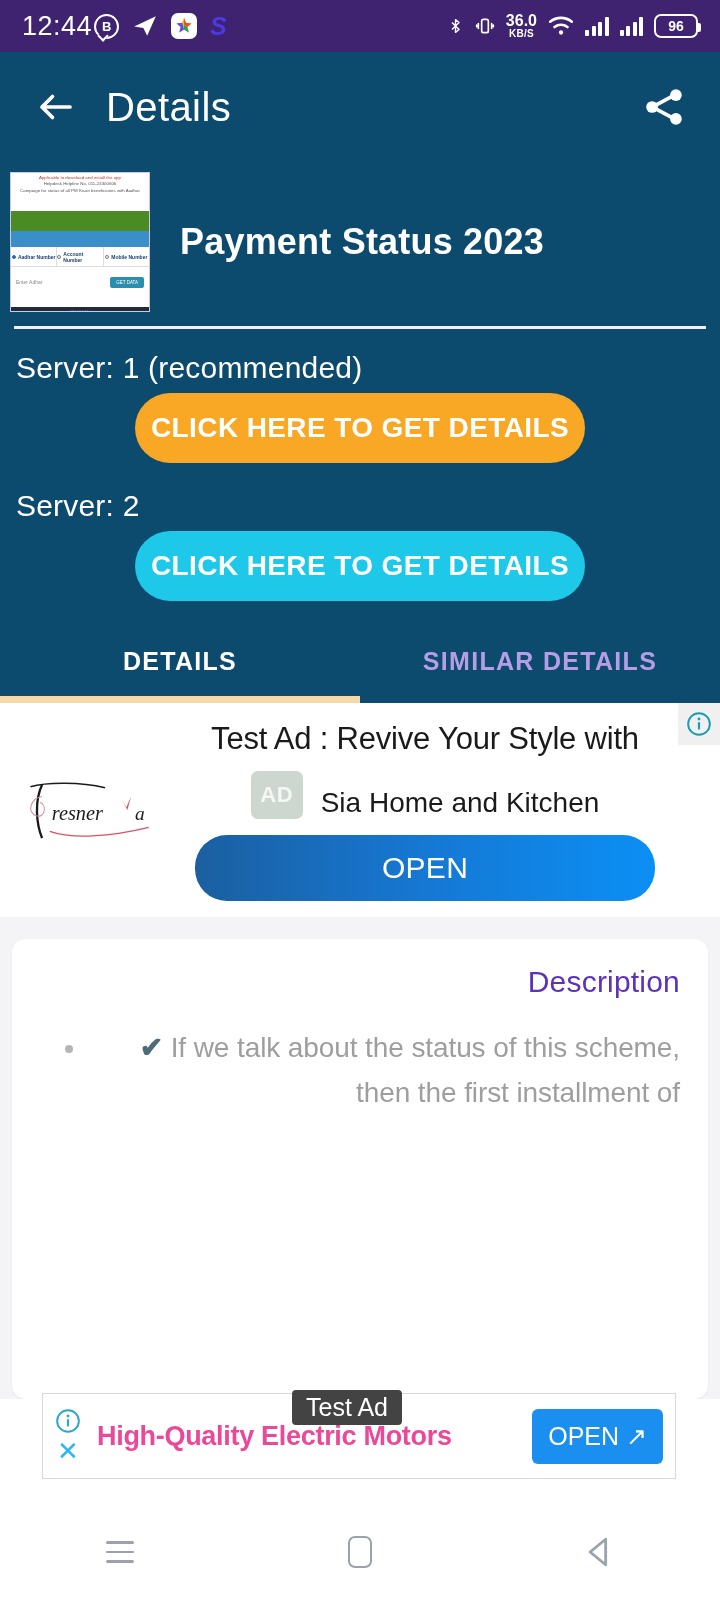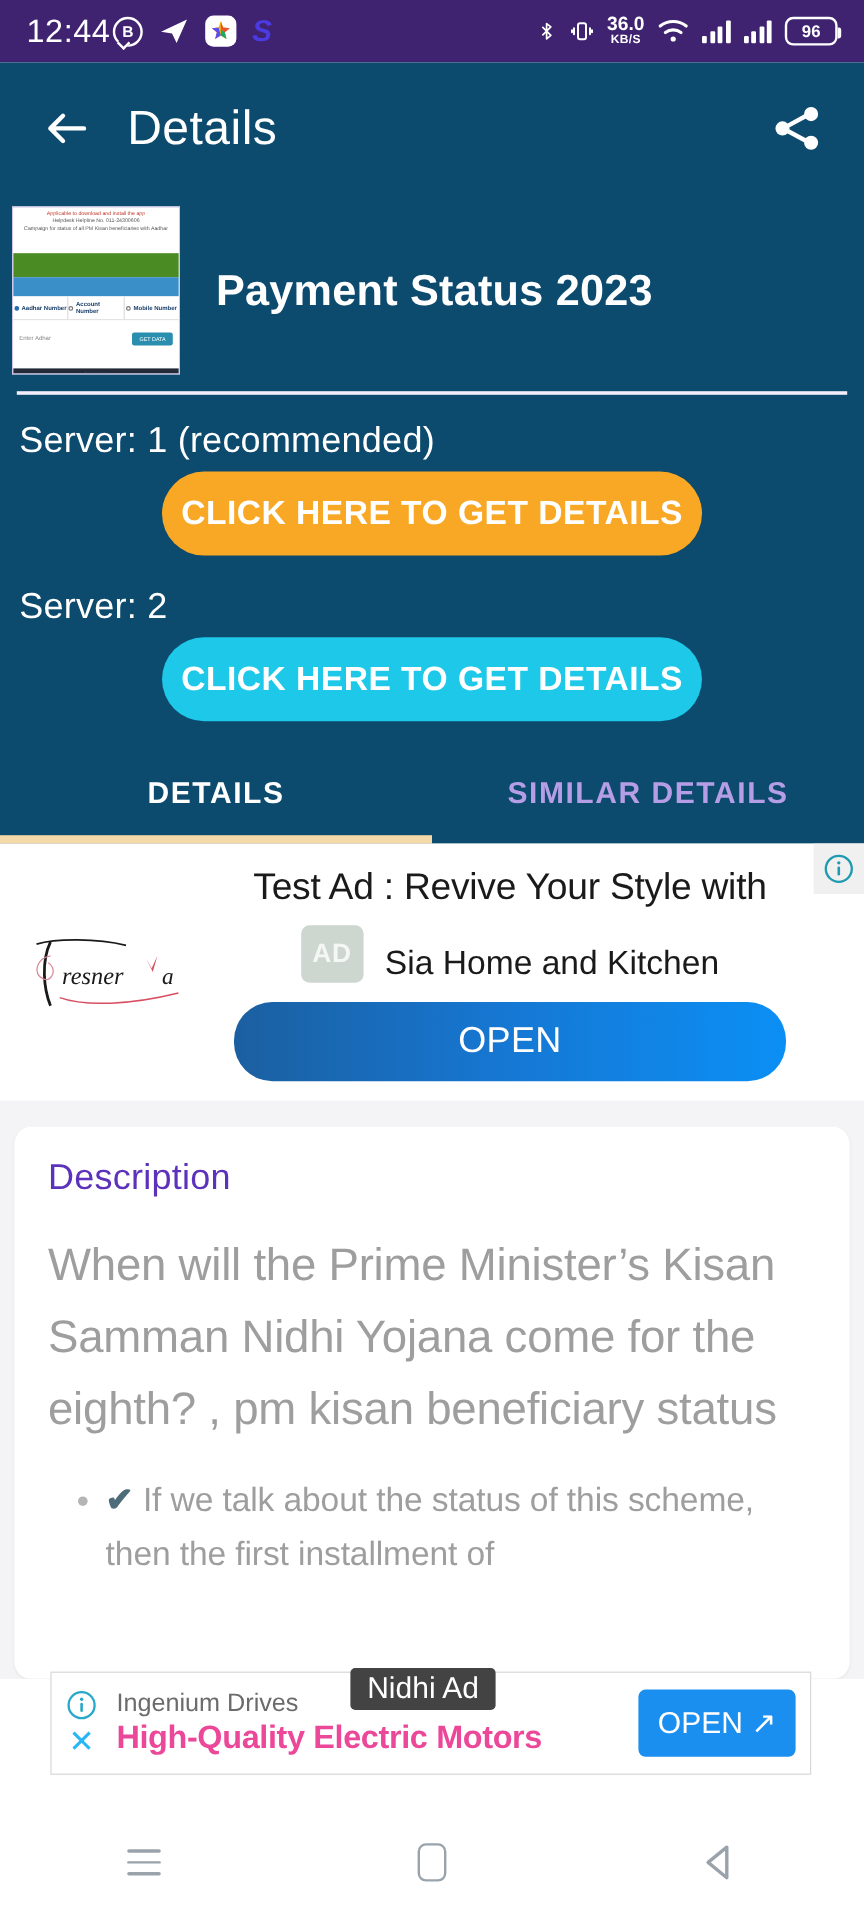--- a/index.html
+++ b/index.html
@@ -174,20 +174,21 @@
     font-size:30px;padding:16px 0;cursor:pointer;letter-spacing:.3px;
   }
 
   .gap-strip{height:22px;background:#f4f4f6;width:720px;}
 
   
   .desc-wrap{background:#f4f4f6;padding:0 12px;height:460px;overflow:hidden;}
   .desc-card{
     background:#fff;border-radius:14px;padding:26px 28px 0 28px;height:100%;
     box-shadow:0 1px 3px rgba(0,0,0,.06);
+    text-align:right;
   }
   .desc-title{
     color:#5d32bb;font-size:30px;font-weight:400;margin-bottom:26px;letter-spacing:.2px;
   }
   .desc-heading{
     color:#9e9e9e;font-size:38px;line-height:1.58;font-weight:400;letter-spacing:-.2px;
   }
   .desc-list{margin-top:22px;padding-left:48px;}
   .desc-list li{
     color:#9e9e9e;font-size:28px;line-height:1.62;letter-spacing:-.1px;
@@ -390,21 +391,20 @@
     </div>
     <button class="ad-open">OPEN</button>
   </div>
 </div>
 
 <div class="gap-strip"></div>
 
 <div class="desc-wrap">
   <div class="desc-card">
     <div class="desc-title">Description</div>
-    <div class="desc-heading">When will the Prime Minister’s Kisan Samman Nidhi Yojana come for the eighth? , pm kisan beneficiary status</div>
     <ul class="desc-list">
       <li>
         <span class="chk">✔</span>
         <span>If we talk about the status of this scheme, then the first installment of</span>
       </li>
     </ul>
   </div>
 </div>
 
 <div class="ad-bottom">
@@ -412,24 +412,23 @@
     <span class="ab-i">
       <svg viewBox="0 0 24 24" width="26" height="26">
         <circle cx="12" cy="12" r="10" stroke="#29a8c9" stroke-width="1.8" fill="none"></circle>
         <circle cx="12" cy="7.4" r="1.3" fill="#29a8c9"></circle>
         <rect x="11" y="10.2" width="2" height="7" rx="1" fill="#29a8c9"></rect>
       </svg>
     </span>
     <span class="ab-x">✕</span>
   </div>
   <div class="ab-text">
-    <div class="ab-brand">Ingenium Drives</div>
     <div class="ab-title">High-Quality Electric Motors</div>
   </div>
-  <span class="ab-badge">Nidhi Ad</span>
+  <span class="ab-badge">Test Ad</span>
   <button class="ab-open">
     <span>OPEN</span>
     <span>↗</span>
   </button>
 </div>
 
 <div class="navbar">
   <span class="nav-btn">
     <span class="nav-lines">
         <i></i>

